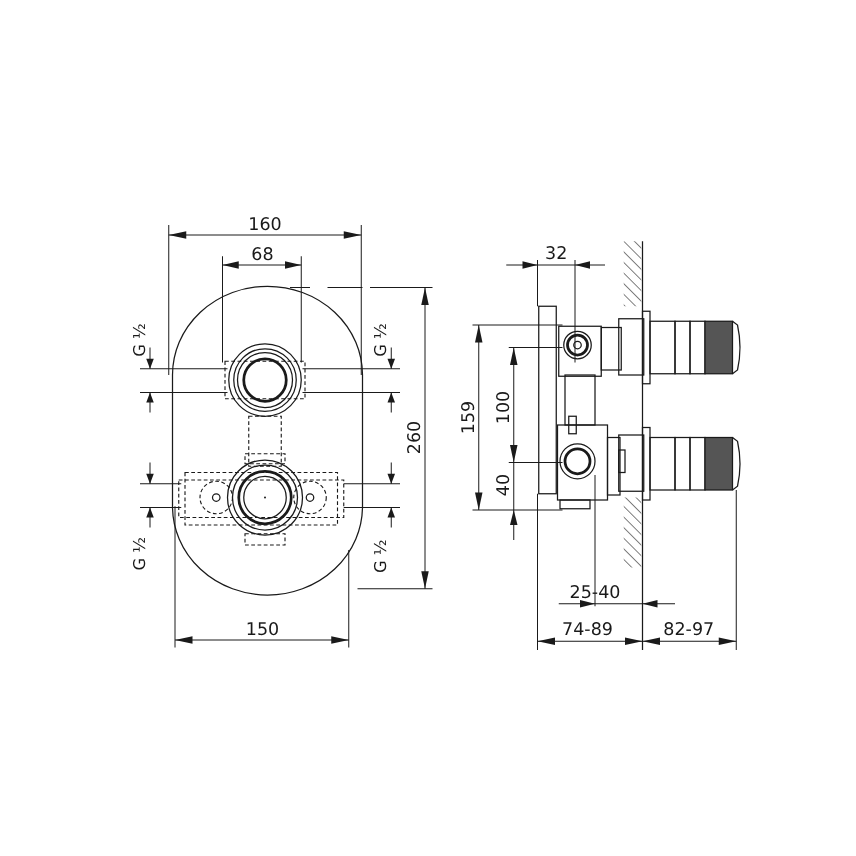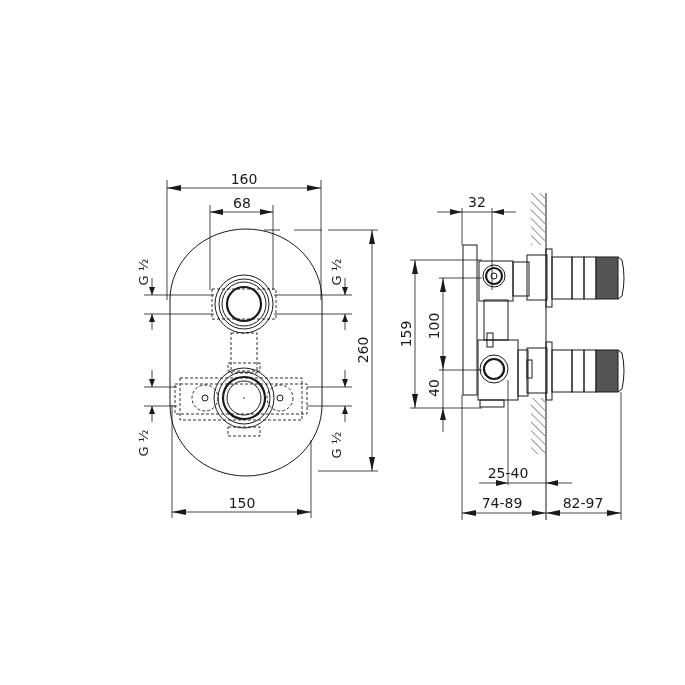--- a/index.html
+++ b/index.html
@@ -1,17 +1,17 @@
 <!DOCTYPE html>
 <html><head>
 <meta charset="utf-8">
 <style>
   html, body { margin:0; padding:0; background:#ffffff; }
   body { width:685px; height:685px; overflow:hidden; }
-  #canvas { position:absolute; left:0; top:0; width:559px; height:685px;margin-left:32px; }
+  #canvas { position:absolute; left:0; top:0; width:559px; height:685px; }
   svg text { font-family: "DejaVu Sans", sans-serif; font-size:14px; fill:#1a1a1a; }
   .ln { stroke:#1a1a1a; stroke-width:1; fill:none; }
   .thin { stroke:#1a1a1a; stroke-width:0.8; fill:none; }
   .thick { stroke:#1a1a1a; stroke-width:2.2; fill:none; }
   .dash { stroke:#1a1a1a; stroke-width:0.9; fill:none; stroke-dasharray:3 2; }
   .hatch { stroke:#1a1a1a; stroke-width:0.9; }
   .arrow { fill:#1a1a1a; stroke:none; }
 </style>
 </head>
 <body>

